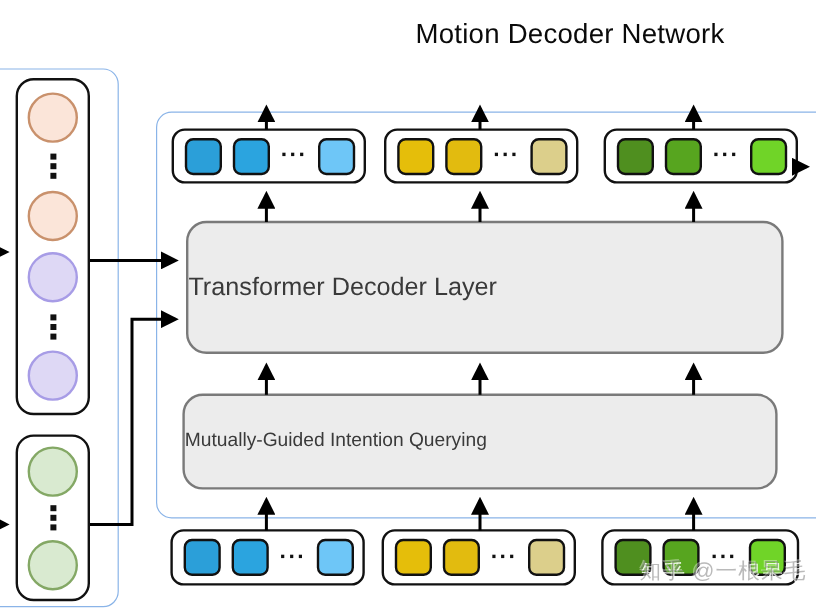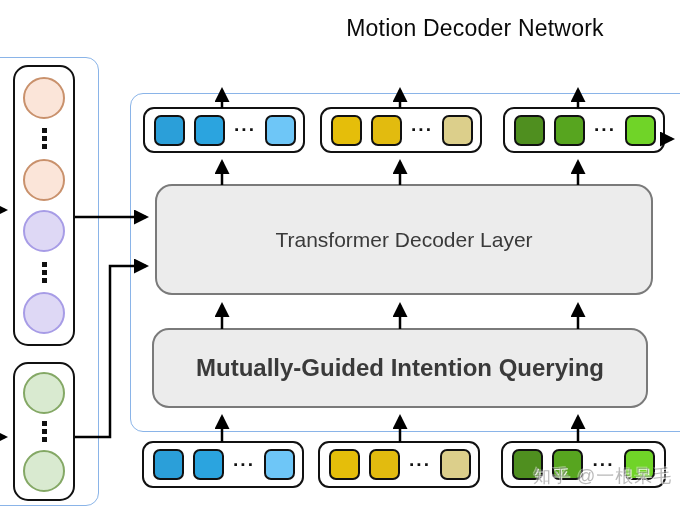--- a/index.html
+++ b/index.html
@@ -38,24 +38,24 @@
   .tg2{left:320px;top:107px;}
   .tg3{left:503px;top:107px;}
   .tg4{left:142px;top:441px;height:47px;}
   .tg5{left:318px;top:441px;height:47px;}
   .tg6{left:501px;top:441px;width:165px;height:47px;}
   .tok{width:31px;height:31px;border:2.2px solid #111;border-radius:7px;box-sizing:border-box;flex:0 0 auto;}
   .hdots{flex:1;text-align:center;font-size:19px;font-weight:bold;color:#111;line-height:20px;letter-spacing:1px;}
   
   .block{
     position:absolute;background:#ececec;border:2px solid #7a7a7a;border-radius:17px;
-    display:flex;align-items:center;justify-content:center;color:#3a3a3a;box-sizing:border-box;
+    display:flex;align-items:center;justify-content:flex-start;color:#3a3a3a;box-sizing:border-box;
   }
   .block-tdl{left:155px;top:184px;width:498px;height:111px;font-size:21px;}
-  .block-mgiq{left:152px;top:328px;width:496px;height:80px;font-size:24px;font-weight:bold;}
+  .block-mgiq{left:152px;top:328px;width:496px;height:80px;font-size:16px;}
   .arrows{position:absolute;left:0;top:0;width:680px;height:509px;pointer-events:none;}
   .watermark{
     position:absolute;left:533px;top:464px;width:175px;
     font-size:18px;letter-spacing:1px;color:rgba(140,140,140,0.6);
     text-shadow:1px 1px 0 rgba(255,255,255,0.85), -1px -1px 0 rgba(255,255,255,0.4);
     white-space:nowrap;
   }
 </style>
 </head>
 <body>

